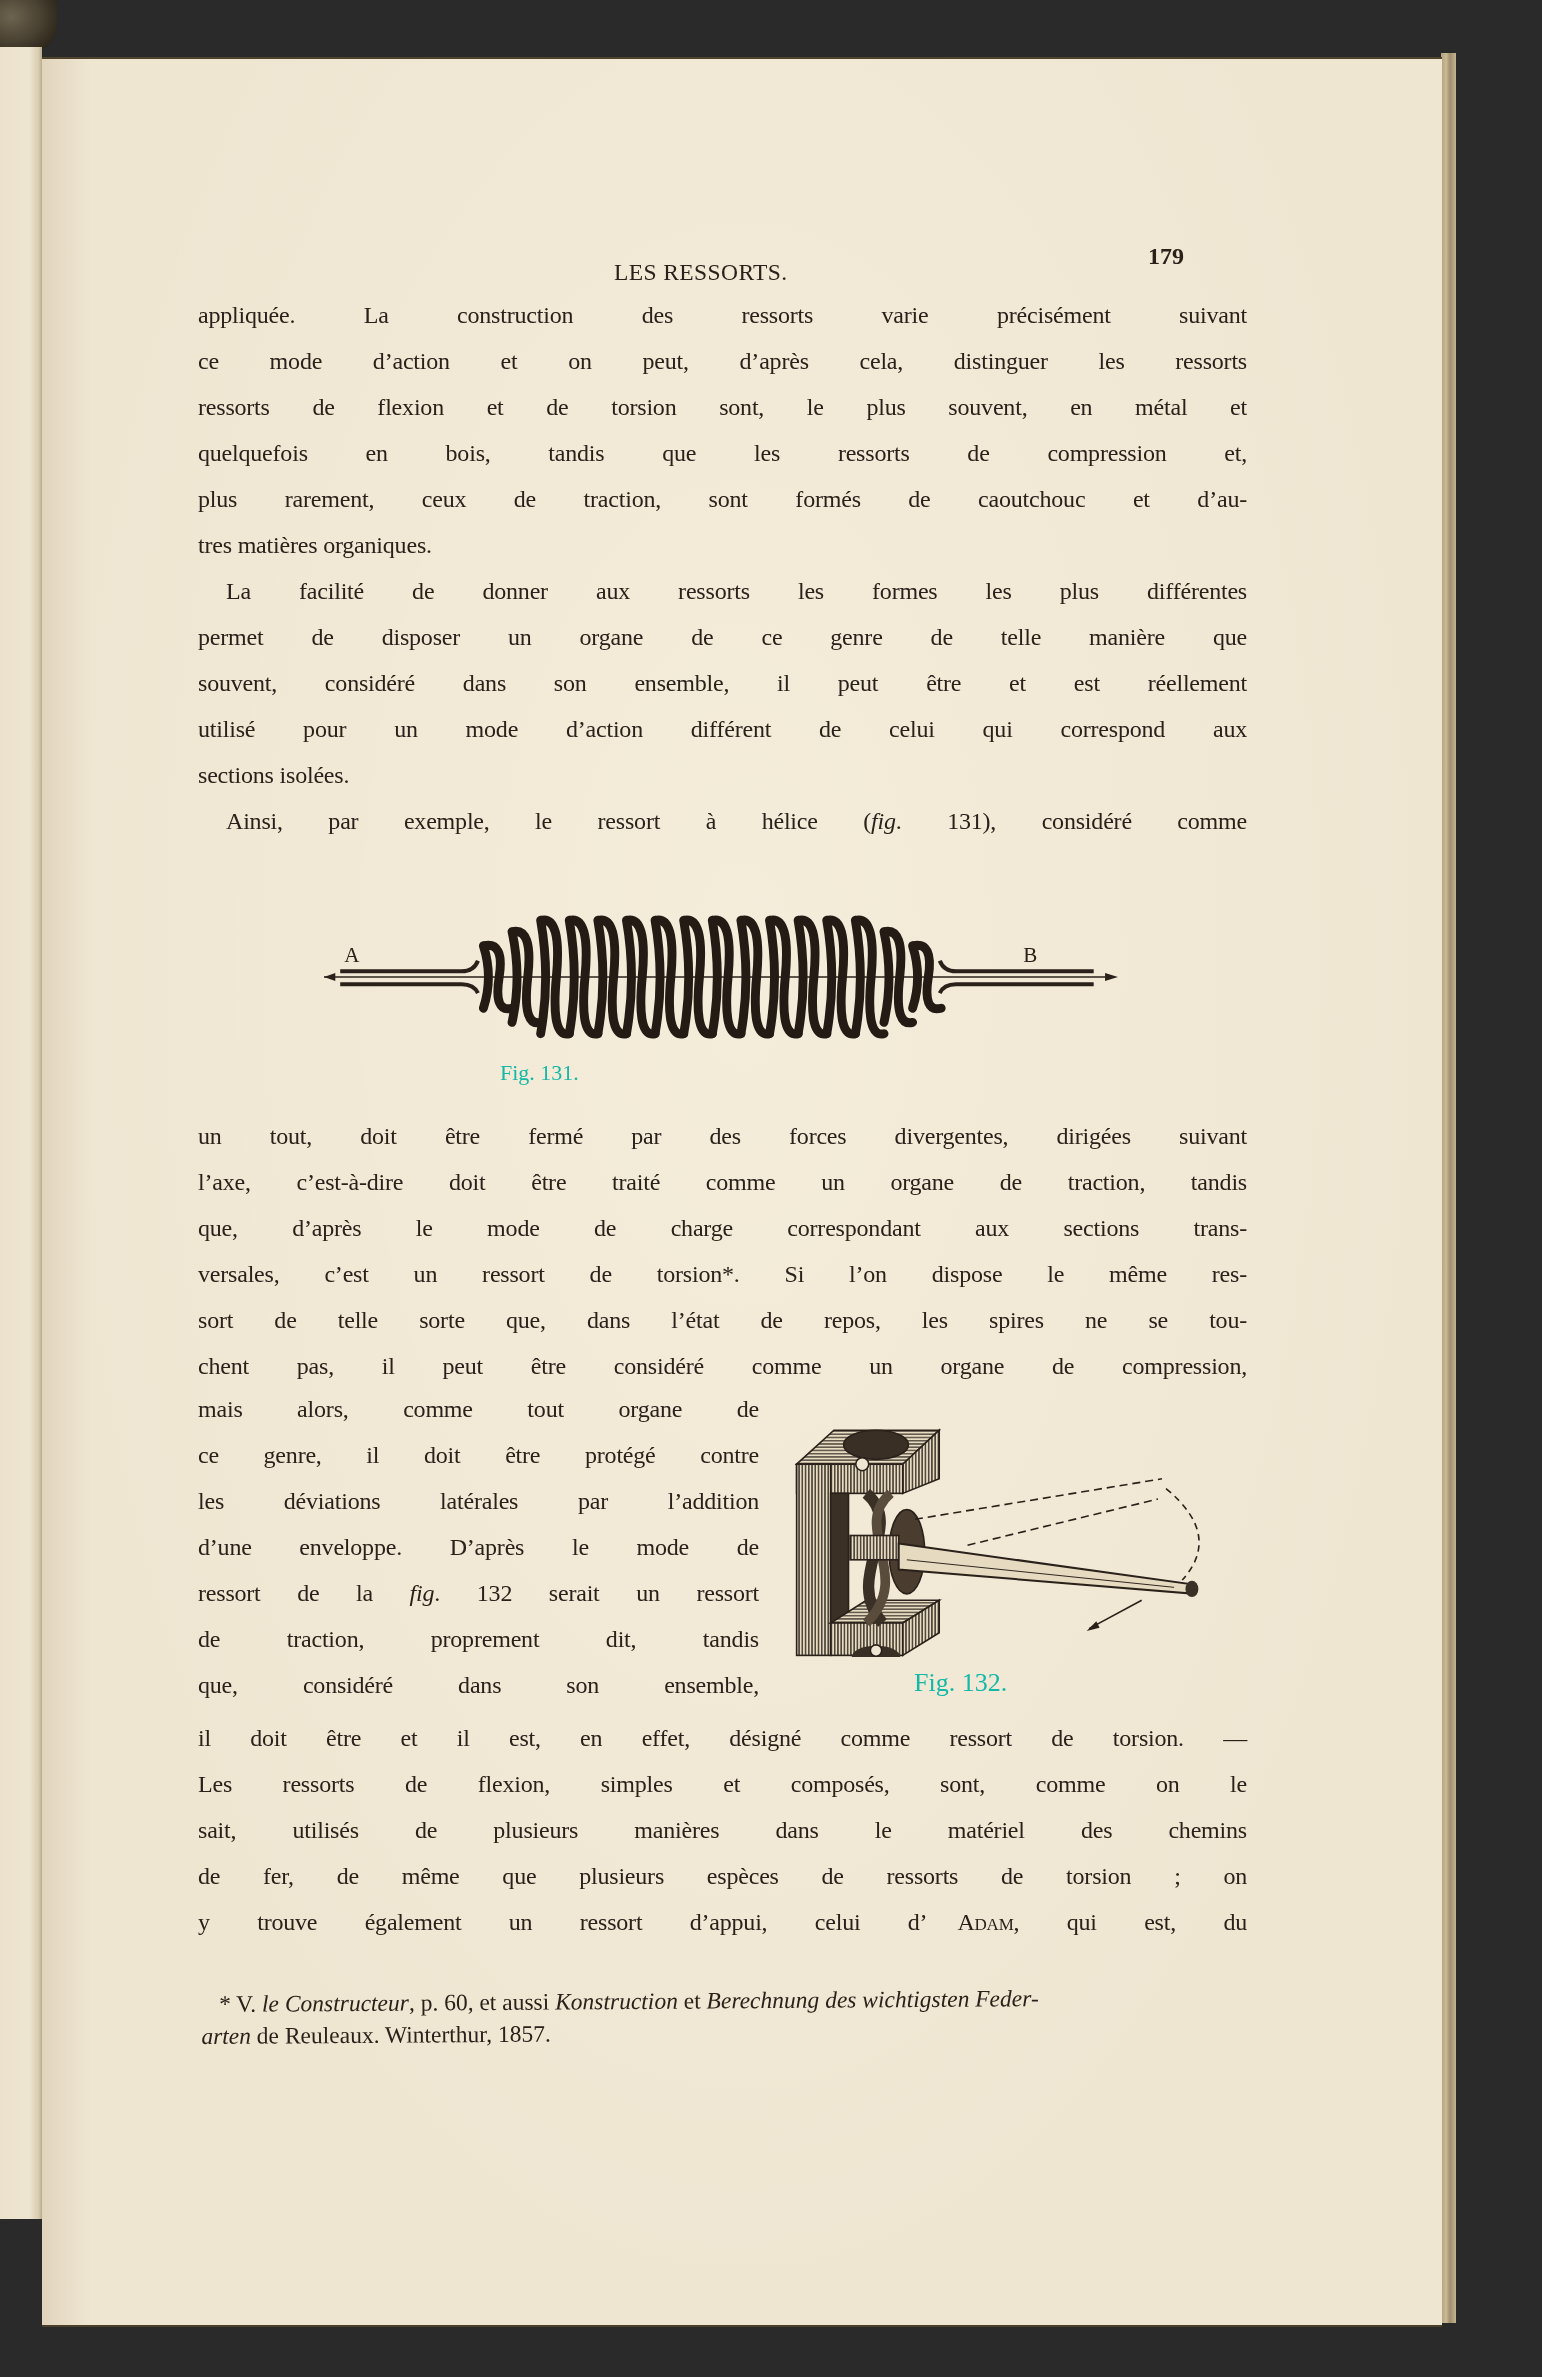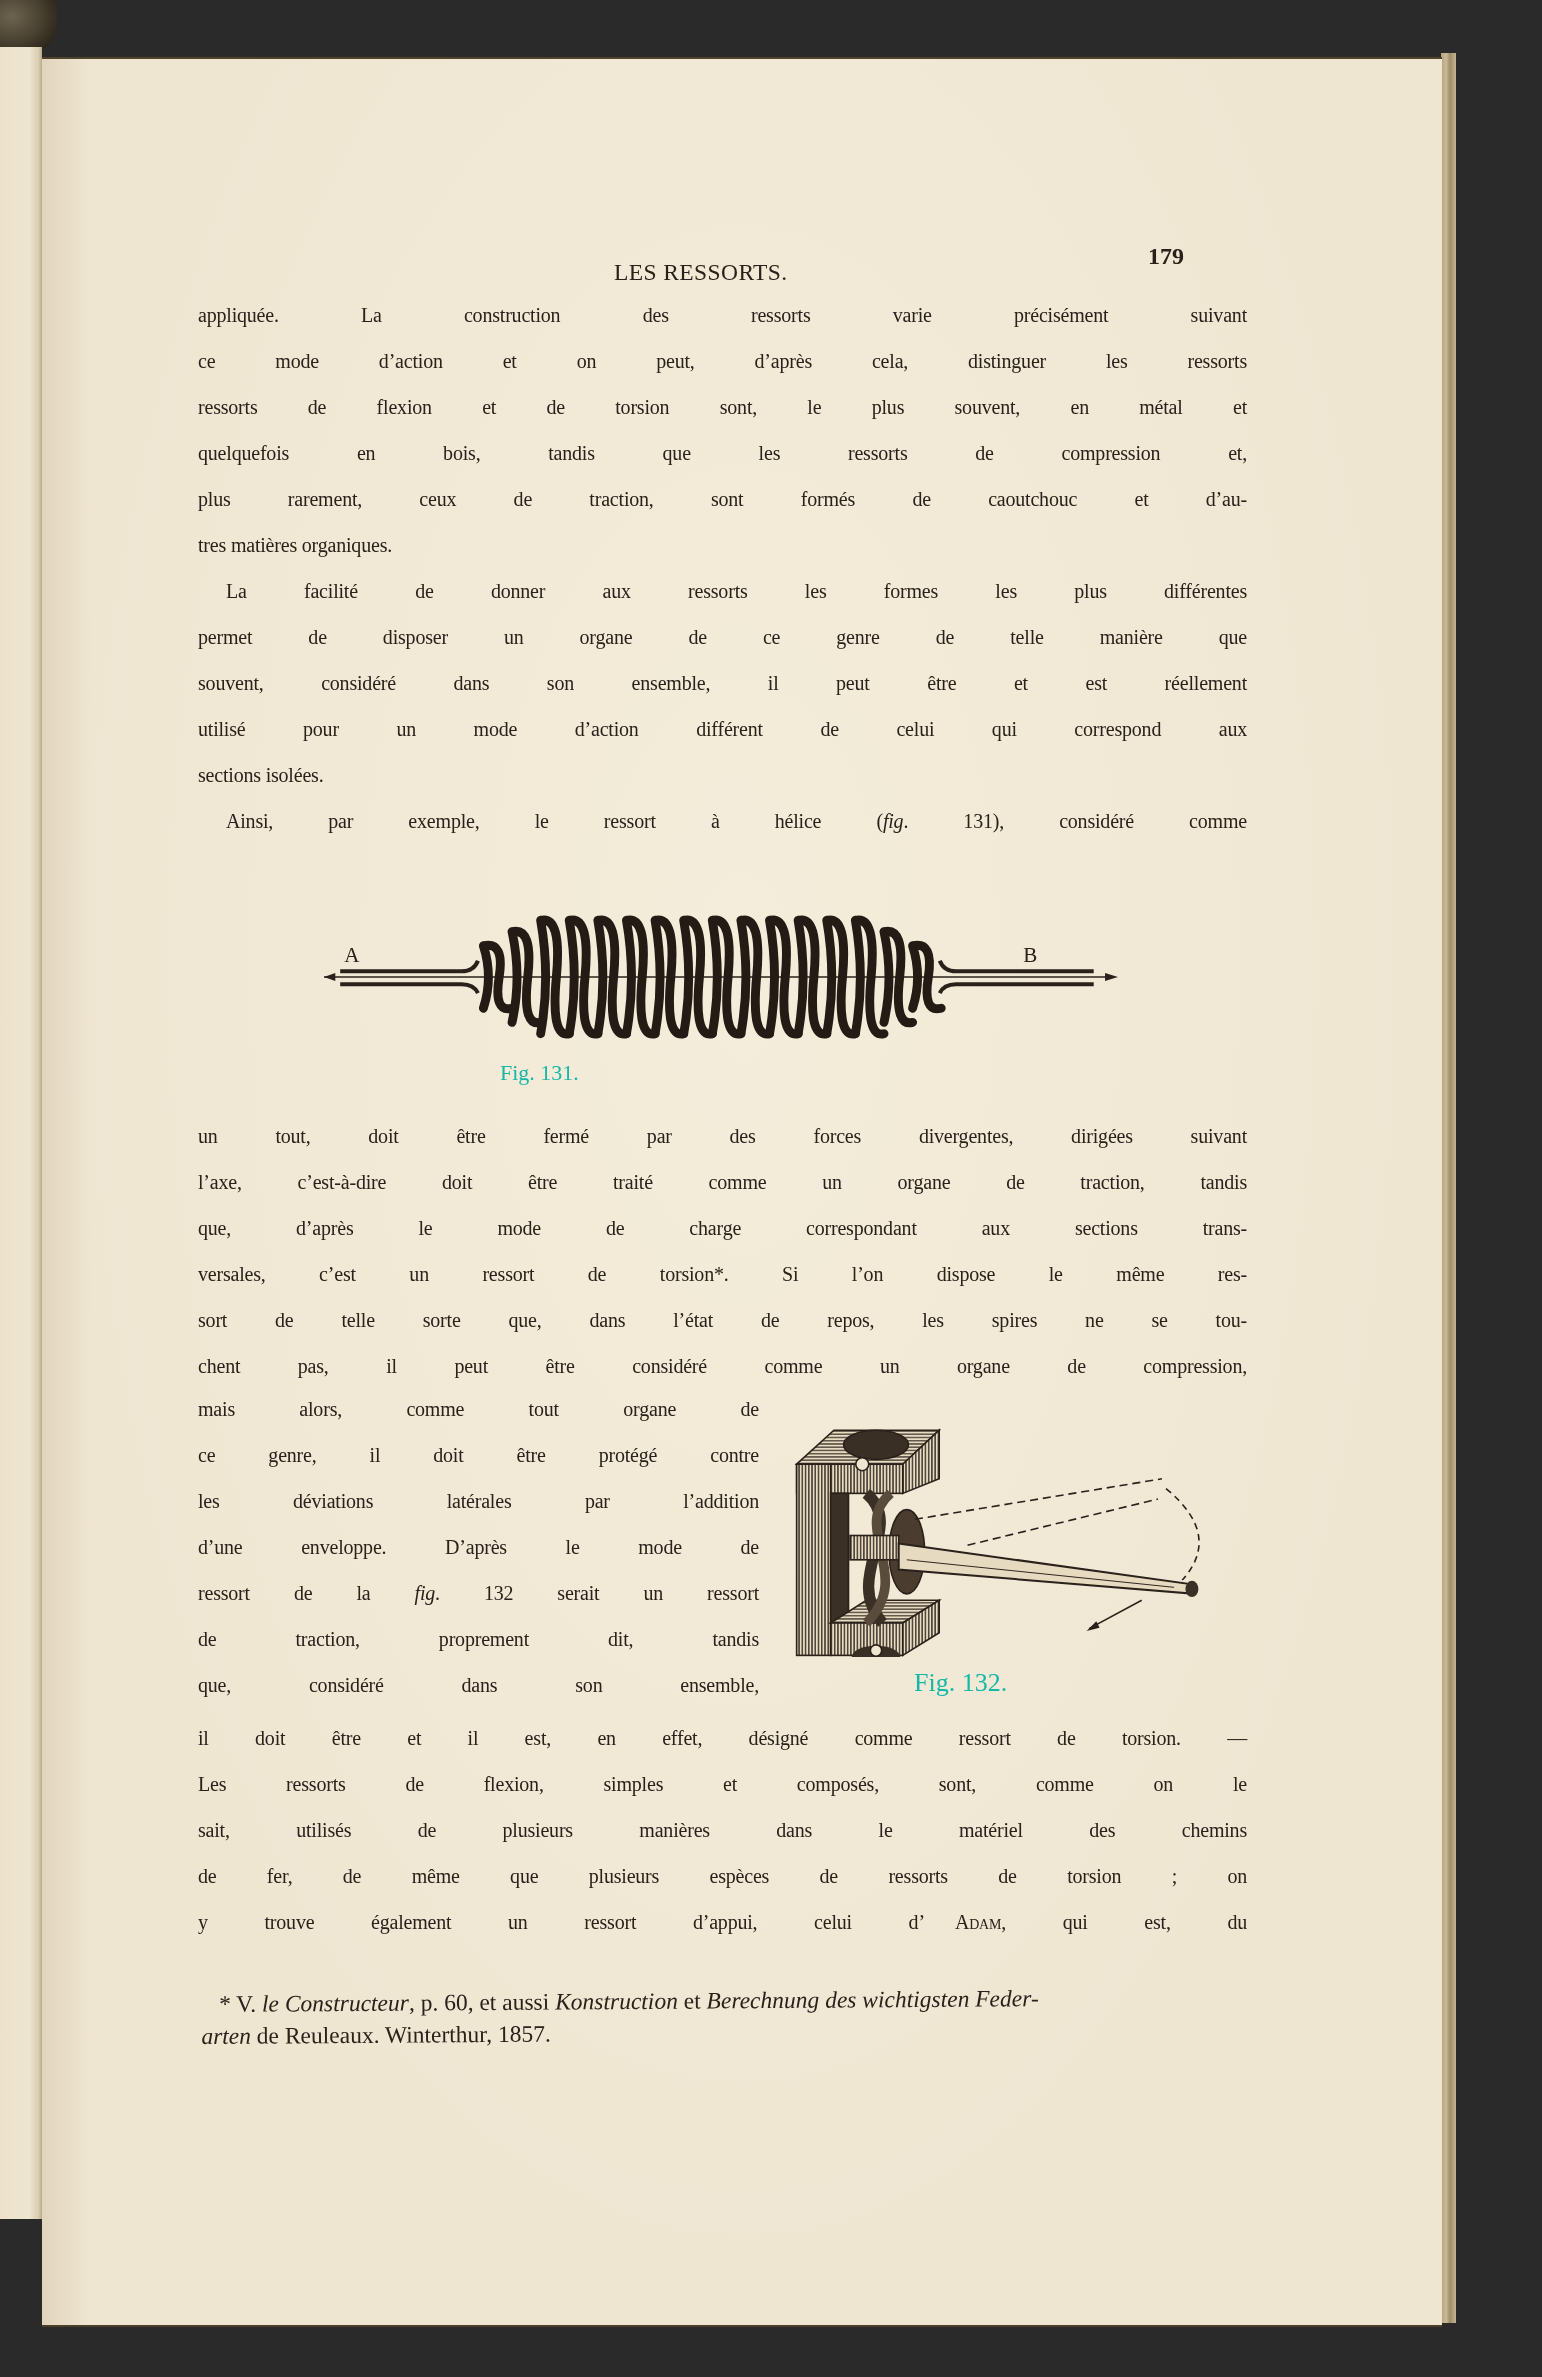--- a/index.html
+++ b/index.html
@@ -49,21 +49,21 @@
       background: #efe6d2;
       background-image:
         radial-gradient(ellipse at 50% 40%, rgba(255,250,235,0.35) 0%, rgba(0,0,0,0) 70%),
         linear-gradient(to right, rgba(150,120,80,0.16) 0px, rgba(150,120,80,0.0) 49px);
       border-top: 2.4px solid #4f432c;
       border-bottom: 2.4px solid #4b3f2a;
       box-sizing: border-box;
     }
     .text {
       color: #2a211a;
-      font-size: 20px;
+      font-size: 24px;
       line-height: 46px;
       letter-spacing: -0.2px;
     }
     .running-head {
       position: absolute;
       top: 243px;
       left: 0;
       width: 1543px;
       height: 32px;
     }

